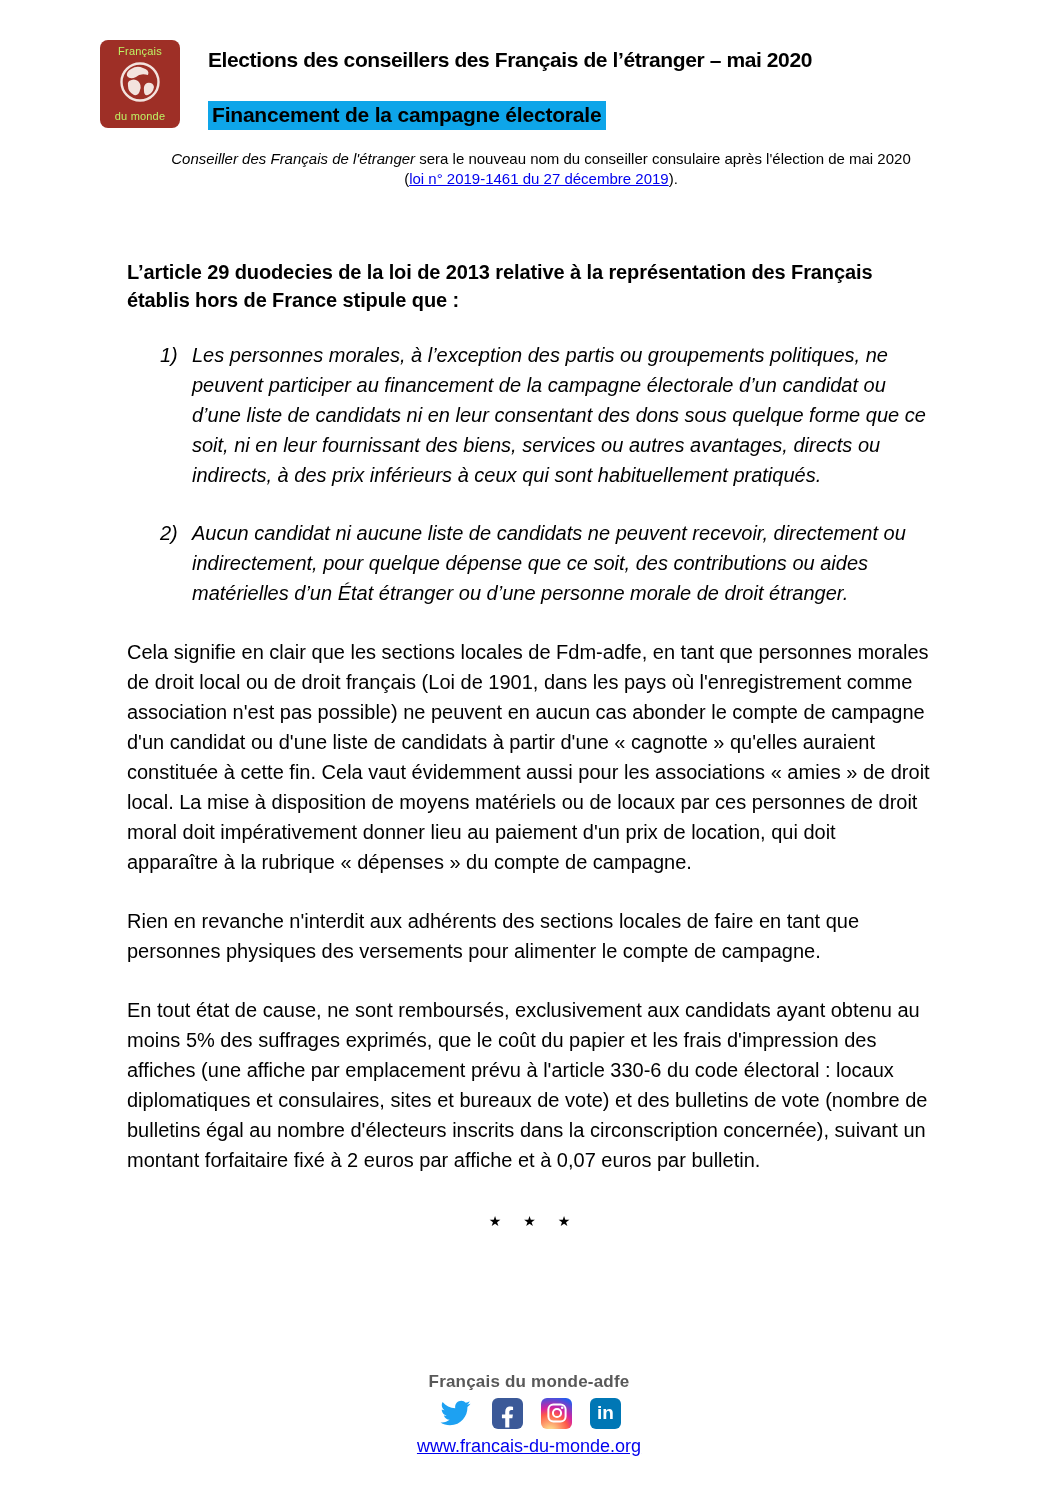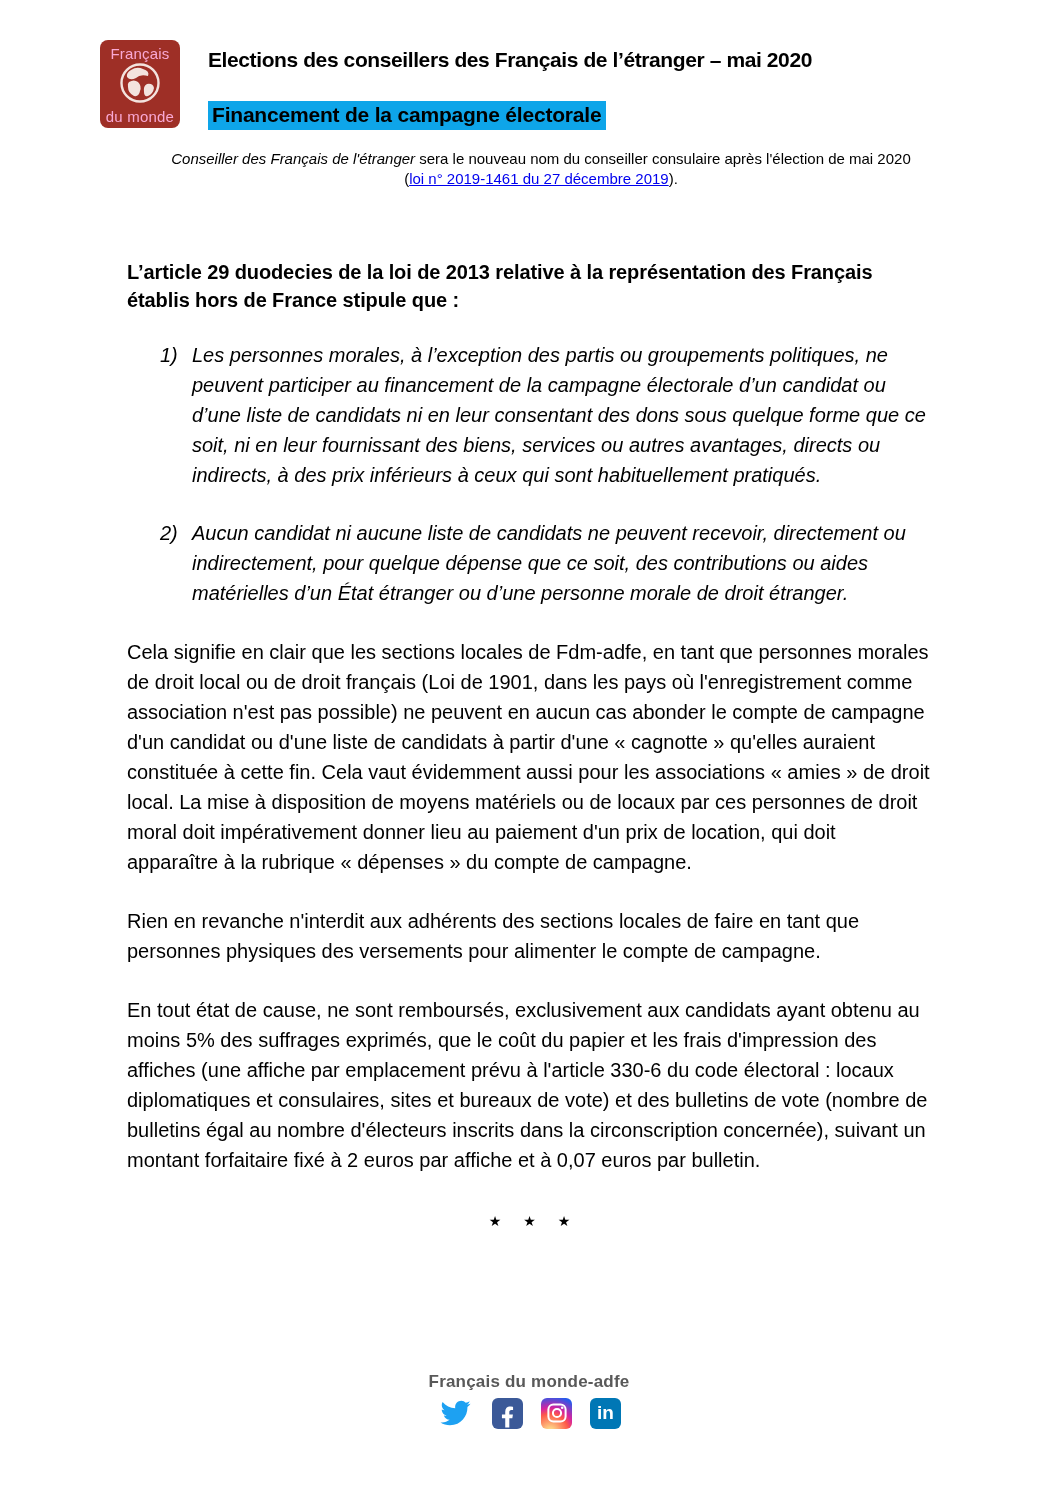--- a/index.html
+++ b/index.html
@@ -20,22 +20,22 @@
     position: absolute;
     left: 100px; top: 40px;
     width: 80px; height: 88px;
     background: #9E2F26;
     border-radius: 8px;
     display: flex; flex-direction: column;
     align-items: center; justify-content: space-between;
     padding: 5px 2px 6px 2px;
   }
   .logo .logo-text {
-    color: #f9a8d4;
-    font-size: 15px;
+    color: #bef264;
+    font-size: 11px;
     letter-spacing: 0.2px;
   }
   .header { position: absolute; left: 0; top: 0; width: 100%; }
   .doc-title {
     position: absolute;
     left: 208px; top: 48px;
     font-size: 21px;
     font-weight: bold;
     letter-spacing: -0.4px;
     white-space: nowrap;
@@ -220,15 +220,18 @@
         <svg width="20" height="20" viewBox="0 0 20 20">
           <rect x="1.4" y="1.4" width="17.2" height="17.2" rx="5" fill="none" stroke="#ffffff" stroke-width="2"></rect>
           <circle cx="10" cy="10" r="4.1" fill="none" stroke="#ffffff" stroke-width="2"></circle>
           <circle cx="15.2" cy="4.8" r="1.3" fill="#ffffff"></circle>
         </svg>
       </span>
       <span class="icon-btn sq li">
         <span class="li-text">in</span>
       </span>
     </div>
+    <div class="footer-link-wrap">
+      <a class="footer-link">www.francais-du-monde.org</a>
+    </div>
   </div>
 
 </div>
 
 </body></html>

